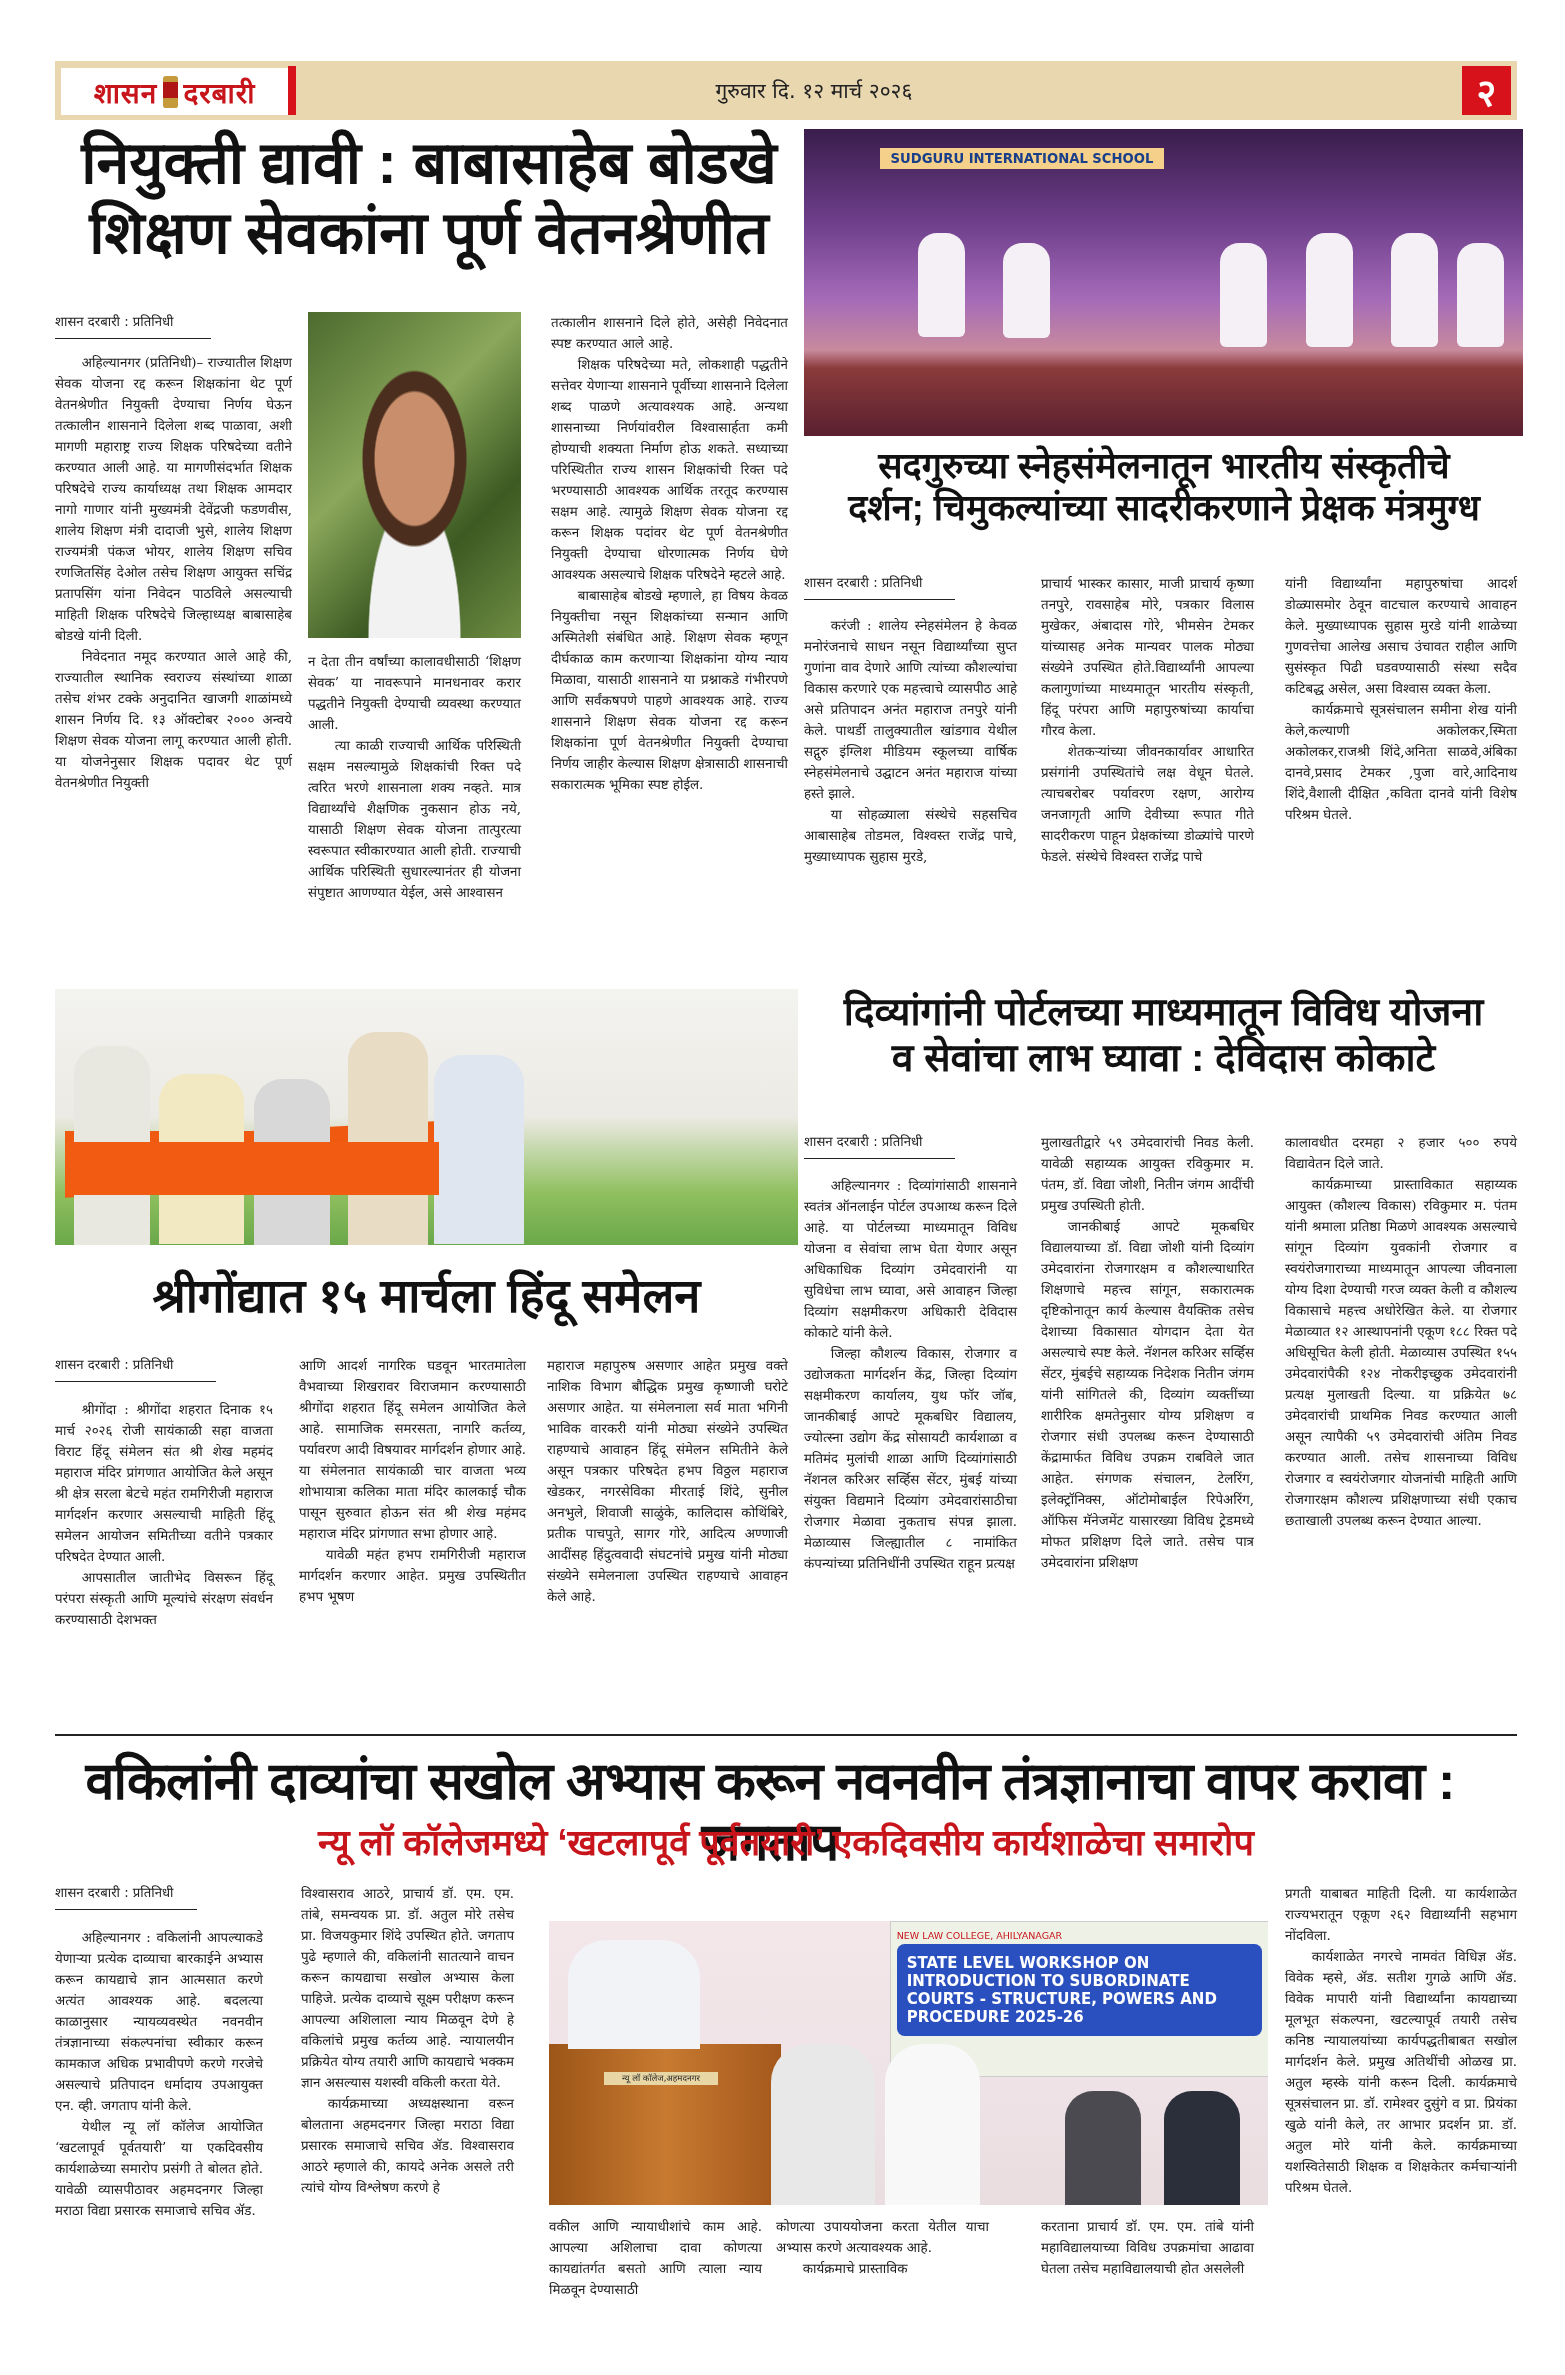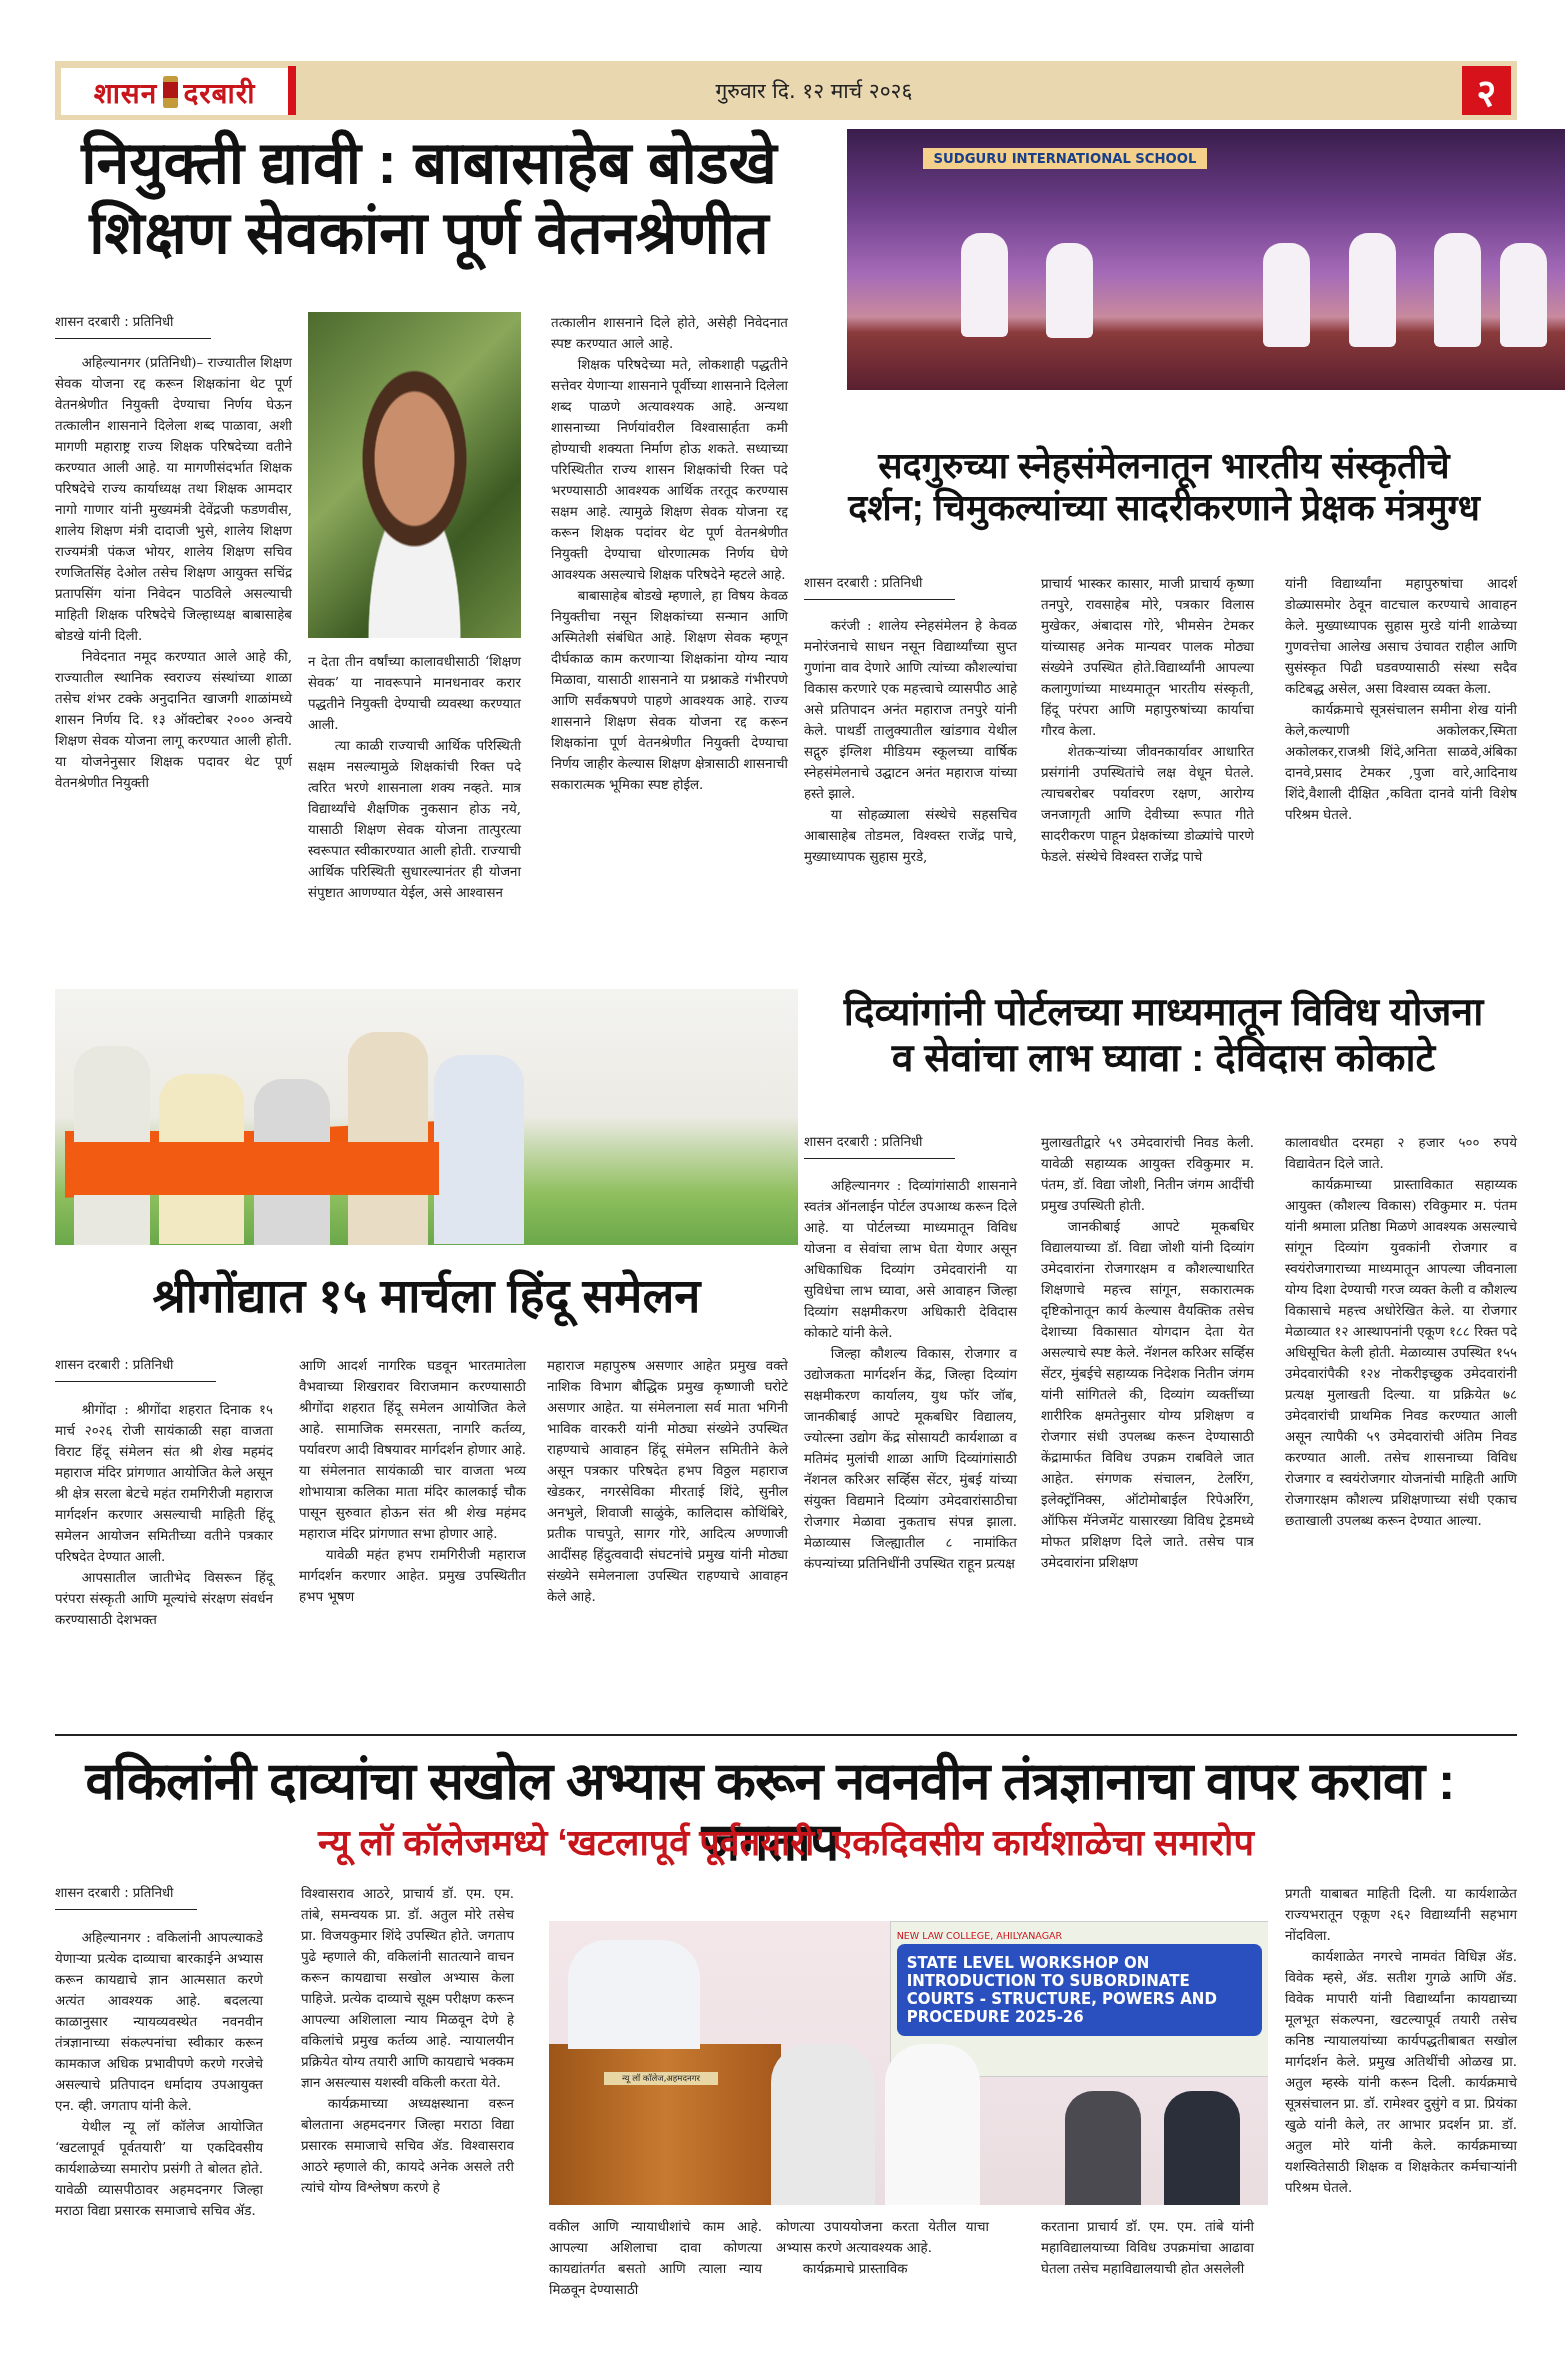--- a/index.html
+++ b/index.html
@@ -46,21 +46,21 @@
 <div class="abs col" style="left:308px;top:651px;width:213px;">
   <p class="noindent">न देता तीन वर्षांच्या कालावधीसाठी ‘शिक्षण सेवक’ या नावरूपाने मानधनावर करार पद्धतीने नियुक्ती देण्याची व्यवस्था करण्यात आली.</p>
   <p>त्या काळी राज्याची आर्थिक परिस्थिती सक्षम नसल्यामुळे शिक्षकांची रिक्त पदे त्वरित भरणे शासनाला शक्य नव्हते. मात्र विद्यार्थ्यांचे शैक्षणिक नुकसान होऊ नये, यासाठी शिक्षण सेवक योजना तात्पुरत्या स्वरूपात स्वीकारण्यात आली होती. राज्याची आर्थिक परिस्थिती सुधारल्यानंतर ही योजना संपुष्टात आणण्यात येईल, असे आश्वासन</p>
 </div>
 <div class="abs col" style="left:551px;top:312px;width:237px;">
   <p class="noindent">तत्कालीन शासनाने दिले होते, असेही निवेदनात स्पष्ट करण्यात आले आहे.</p>
   <p>शिक्षक परिषदेच्या मते, लोकशाही पद्धतीने सत्तेवर येणाऱ्या शासनाने पूर्वीच्या शासनाने दिलेला शब्द पाळणे अत्यावश्यक आहे. अन्यथा शासनाच्या निर्णयांवरील विश्वासार्हता कमी होण्याची शक्यता निर्माण होऊ शकते. सध्याच्या परिस्थितीत राज्य शासन शिक्षकांची रिक्त पदे भरण्यासाठी आवश्यक आर्थिक तरतूद करण्यास सक्षम आहे. त्यामुळे शिक्षण सेवक योजना रद्द करून शिक्षक पदांवर थेट पूर्ण वेतनश्रेणीत नियुक्ती देण्याचा धोरणात्मक निर्णय घेणे आवश्यक असल्याचे शिक्षक परिषदेने म्हटले आहे.</p>
   <p>बाबासाहेब बोडखे म्हणाले, हा विषय केवळ नियुक्तीचा नसून शिक्षकांच्या सन्मान आणि अस्मितेशी संबंधित आहे. शिक्षण सेवक म्हणून दीर्घकाळ काम करणाऱ्या शिक्षकांना योग्य न्याय मिळावा, यासाठी शासनाने या प्रश्नाकडे गंभीरपणे आणि सर्वंकषपणे पाहणे आवश्यक आहे. राज्य शासनाने शिक्षण सेवक योजना रद्द करून शिक्षकांना पूर्ण वेतनश्रेणीत नियुक्ती देण्याचा निर्णय जाहीर केल्यास शिक्षण क्षेत्रासाठी शासनाची सकारात्मक भूमिका स्पष्ट होईल.</p>
 </div>
 
-<div class="abs photo" style="left:804px;top:129px;width:719px;height:261px;background:linear-gradient(180deg,#3a1d4c 0%,#6d3e8a 30%,#a46ab8 55%,#c88a9d 72%,#8a3a3a 78%,#5a2030 100%);margin-left:43px;">
+<div class="abs photo" style="left:804px;top:129px;width:719px;height:307px;background:linear-gradient(180deg,#3a1d4c 0%,#6d3e8a 30%,#a46ab8 55%,#c88a9d 72%,#8a3a3a 78%,#5a2030 100%);">
   <div style="position:absolute;left:76px;top:19px;width:284px;height:21px;background:#f5d08a;color:#1a3f8a;font-size:13.2px;font-weight:bold;text-align:center;line-height:21px;">SUDGURU INTERNATIONAL SCHOOL</div>
   <div style="position:absolute;left:114px;top:104px;width:47px;height:104px;background:#f4f0f6;border-radius:19px 19px 5.7px 5.7px;"></div>
   <div style="position:absolute;left:199px;top:114px;width:47px;height:95px;background:#f4f0f6;border-radius:19px 19px 5.7px 5.7px;"></div>
   <div style="position:absolute;left:416px;top:114px;width:47px;height:104px;background:#f4f0f6;border-radius:19px 19px 5.7px 5.7px;"></div>
   <div style="position:absolute;left:502px;top:104px;width:47px;height:114px;background:#f4f0f6;border-radius:19px 19px 5.7px 5.7px;"></div>
   <div style="position:absolute;left:587px;top:104px;width:47px;height:114px;background:#f4f0f6;border-radius:19px 19px 5.7px 5.7px;"></div>
   <div style="position:absolute;left:653px;top:114px;width:47px;height:104px;background:#f4f0f6;border-radius:19px 19px 5.7px 5.7px;"></div>
 </div>
 <div class="abs headline" style="left:814px;top:445px;width:700px;font-size:36px;">
   <div>सदगुरुच्या स्नेहसंमेलनातून भारतीय संस्कृतीचे</div>

